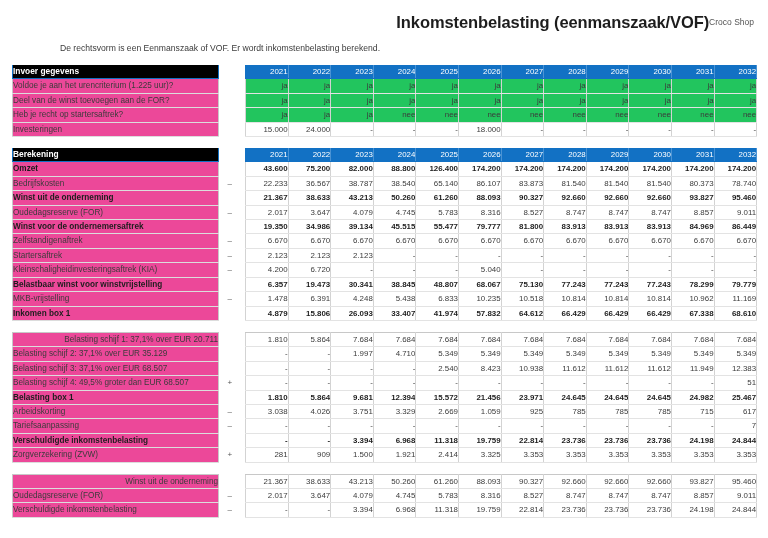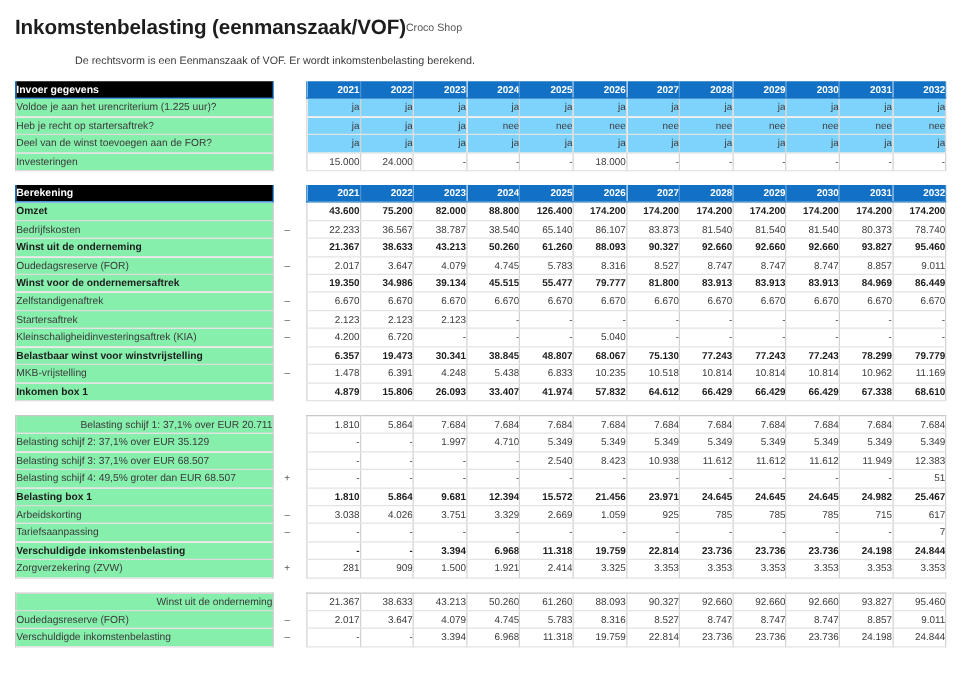--- a/index.html
+++ b/index.html
@@ -17,21 +17,21 @@
   .page {
     position: relative;
     width: 768px;
     height: 538px;
     box-sizing: border-box;
     padding: 0 12px;
   }
   .topbar {
     display: flex;
     align-items: flex-start;
-    justify-content: flex-start;
+    justify-content: flex-end;
     padding-top: 12px;
   }
   .title {
     font-size: 16.5px;
     font-weight: bold;
     color: #1d1d1d;
     letter-spacing: -0.1px;
     line-height: 20px;
   }
   .brand {
@@ -66,21 +66,21 @@
     white-space: nowrap;
     overflow: hidden;
   }
   
   td.lbl {
     width: 206px;
     padding-left: 4px;
     border-left: 1px solid #c8c8c8;
     border-right: 1px solid #c8c8c8;
     border-bottom: 1px solid #dcdcdc;
-    background: #86efac;
+    background: #ec4899;
     color: #3b3b3b;
     font-size: 8.2px;
   }
   td.lbl.hdr {
     background: #000000;
     color: #ffffff;
     font-weight: bold;
     border-left: 1px solid #1271c4;
     border-right: 1px solid #1271c4;
     border-bottom: 1px solid #1271c4;
@@ -113,25 +113,25 @@
     background: #ffffff;
     color: #3b3b3b;
     font-size: 7.9px;
   }
   td.d.first { border-left: 1px solid #d3d3d3; }
   td.d.yearhdr {
     background: #1271c4;
     color: #ffffff;
     border-right: 1px solid #4a93d4;
     border-bottom: 1px solid #1271c4;
-    font-weight: bold;
+    font-weight: normal;
     font-size: 7.9px;
   }
   td.d.yearhdr.first { border-left: 1px solid #1271c4; }
-  td.d.tint { background: #7dd3fc; }
+  td.d.tint { background: #22c55e; }
   td.d.bold { font-weight: bold; color: #1d1d1d; }
   td.d.topline { border-top: 1px solid #8c8c8c; }
   td.d.toplinelight { border-top: 1px solid #c8c8c8; }
 
   tr.spacer td {
     height: 11px;
     border: none !important;
     background: #ffffff !important;
   }
 </style>
@@ -195,52 +195,52 @@
             <td class="d tint">ja</td>
             <td class="d tint">ja</td>
             <td class="d tint">ja</td>
             <td class="d tint">ja</td>
             <td class="d tint">ja</td>
             <td class="d tint">ja</td>
             <td class="d tint">ja</td>
             <td class="d tint">ja</td>
           </tr>
           <tr>
+            <td class="lbl">Deel van de winst toevoegen aan de FOR?</td>
+            <td class="op"></td>
+            <td class="gap"></td>
+            <td class="d tint first">ja</td>
+            <td class="d tint">ja</td>
+            <td class="d tint">ja</td>
+            <td class="d tint">ja</td>
+            <td class="d tint">ja</td>
+            <td class="d tint">ja</td>
+            <td class="d tint">ja</td>
+            <td class="d tint">ja</td>
+            <td class="d tint">ja</td>
+            <td class="d tint">ja</td>
+            <td class="d tint">ja</td>
+            <td class="d tint">ja</td>
+          </tr>
+          <tr>
             <td class="lbl">Heb je recht op startersaftrek?</td>
             <td class="op"></td>
             <td class="gap"></td>
             <td class="d tint first">ja</td>
             <td class="d tint">ja</td>
             <td class="d tint">ja</td>
             <td class="d tint">nee</td>
             <td class="d tint">nee</td>
             <td class="d tint">nee</td>
             <td class="d tint">nee</td>
             <td class="d tint">nee</td>
             <td class="d tint">nee</td>
             <td class="d tint">nee</td>
             <td class="d tint">nee</td>
             <td class="d tint">nee</td>
-          </tr>
-          <tr>
-            <td class="lbl">Deel van de winst toevoegen aan de FOR?</td>
-            <td class="op"></td>
-            <td class="gap"></td>
-            <td class="d tint first">ja</td>
-            <td class="d tint">ja</td>
-            <td class="d tint">ja</td>
-            <td class="d tint">ja</td>
-            <td class="d tint">ja</td>
-            <td class="d tint">ja</td>
-            <td class="d tint">ja</td>
-            <td class="d tint">ja</td>
-            <td class="d tint">ja</td>
-            <td class="d tint">ja</td>
-            <td class="d tint">ja</td>
-            <td class="d tint">ja</td>
           </tr>
           <tr>
             <td class="lbl">Investeringen</td>
             <td class="op"></td>
             <td class="gap"></td>
             <td class="d first">15.000</td>
             <td class="d">24.000</td>
             <td class="d">-</td>
             <td class="d">-</td>
             <td class="d">-</td>

